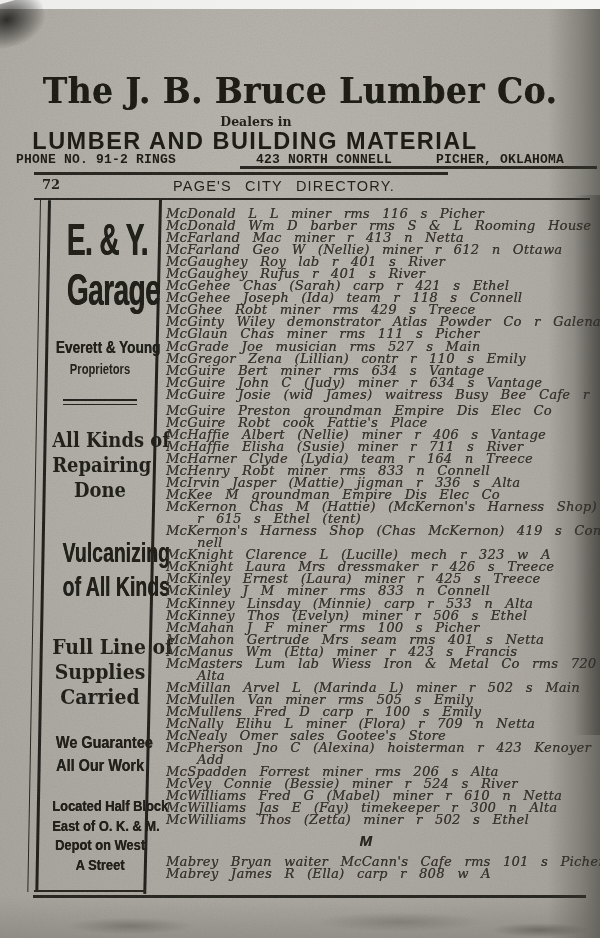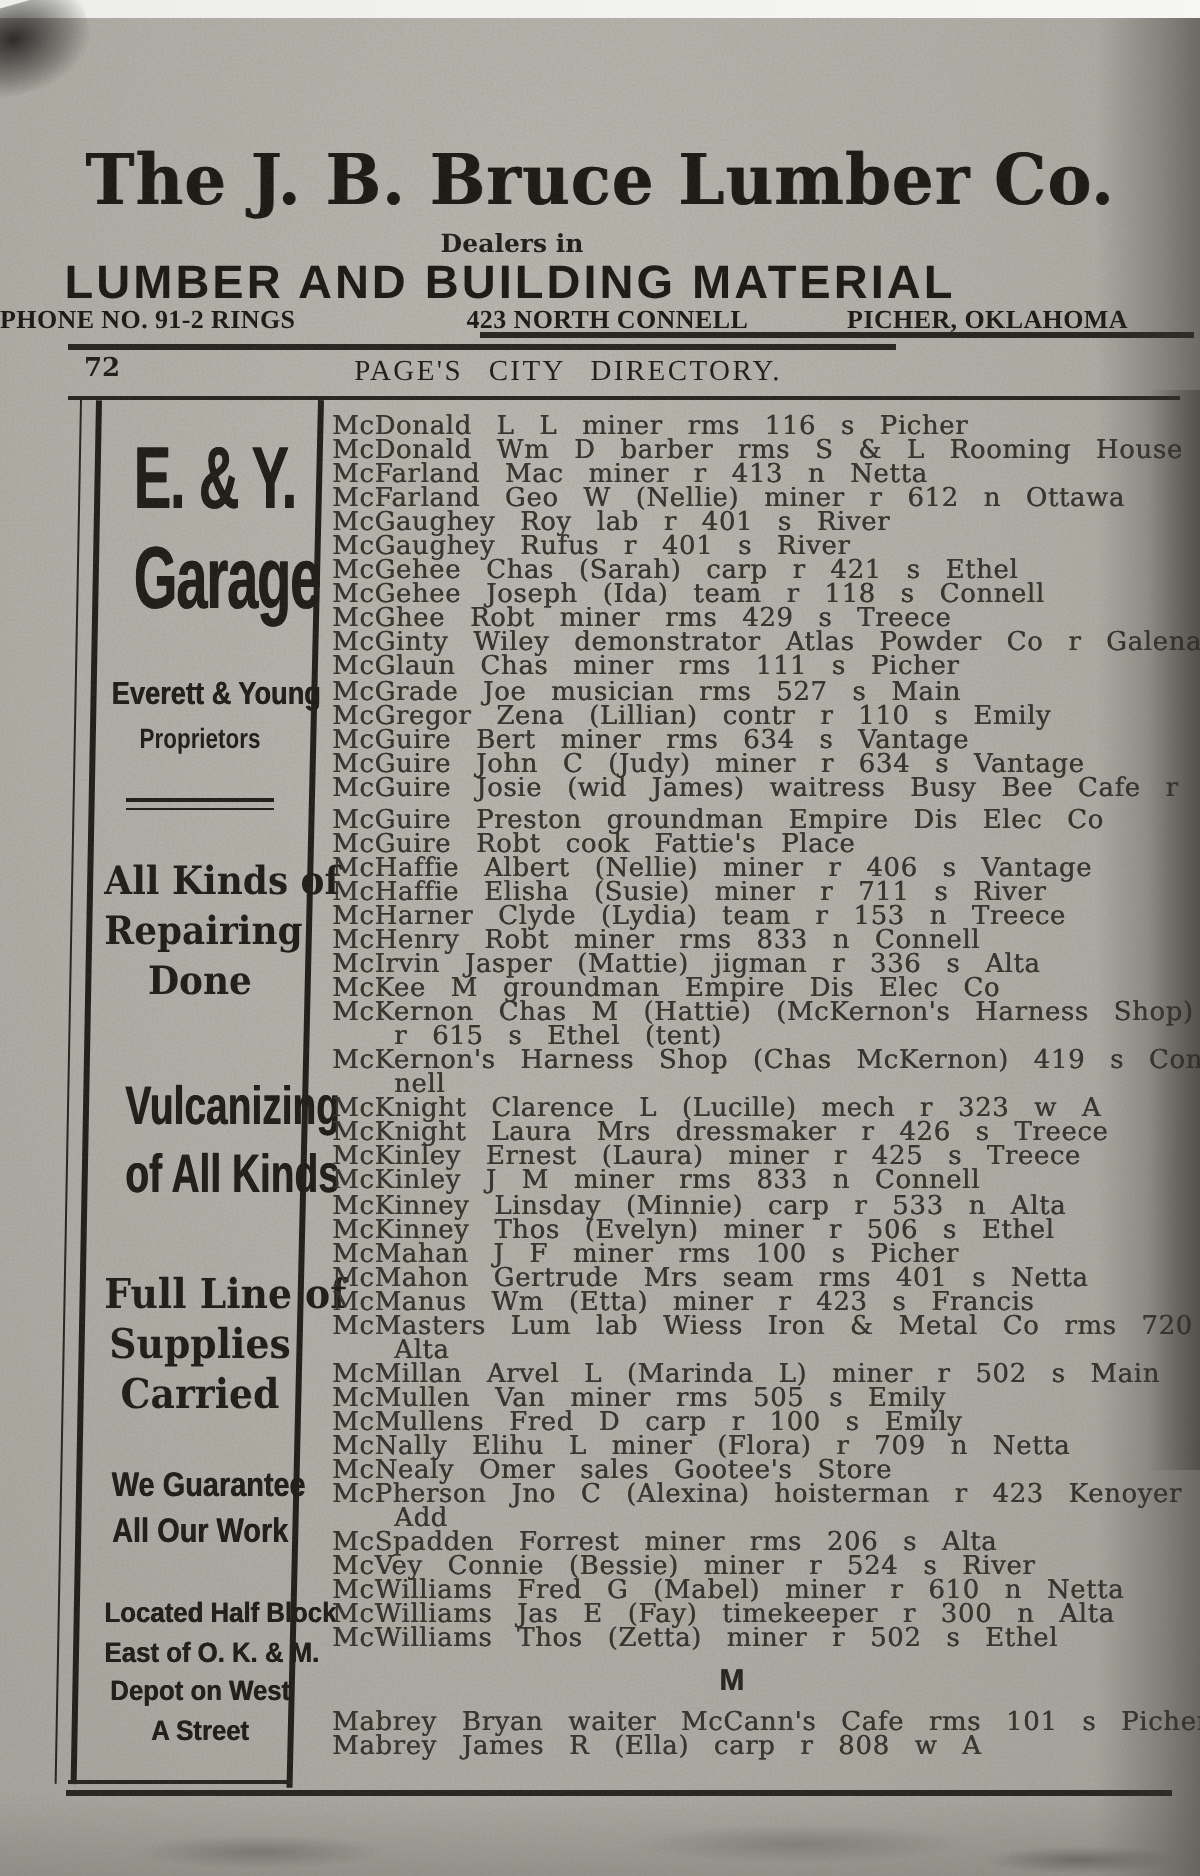--- a/index.html
+++ b/index.html
@@ -29,41 +29,41 @@
   .grain-overlay{position:absolute;inset:0;z-index:50;pointer-events:none;}
 
   
   .company{position:absolute;top:70px;left:0;width:600px;text-align:center;white-space:nowrap;
     font-family:"DejaVu Serif",serif;font-weight:bold;font-size:35px;color:#17150f;
     transform:scaleX(.94);letter-spacing:.5px;text-shadow:.4px 0 0 rgba(23,21,15,.8);}
   .dealers{position:absolute;top:114px;left:0;width:512px;text-align:center;
     font-family:"DejaVu Serif",serif;font-weight:bold;font-size:12.5px;color:#1c1a15;}
   .material{position:absolute;top:128px;left:0;width:510px;text-align:center;white-space:nowrap;
     font-family:"Liberation Sans",sans-serif;font-weight:bold;font-size:23.5px;letter-spacing:1.5px;color:#17150f;}
-  .contact-row{position:absolute;top:152px;left:0;width:600px;box-sizing:border-box;padding:0 36px 0 0;
+  .contact-row{position:absolute;top:152px;left:0;width:600px;box-sizing:border-box;padding:0 36px 0 16px;
     display:flex;justify-content:space-between;align-items:baseline;
-    font-family:Liberation Serif, serif;font-weight:bold;font-size:13px;letter-spacing:.2px;color:#17150f;white-space:nowrap;}
+    font-family:Liberation Mono, monospace;font-weight:bold;font-size:13px;letter-spacing:.2px;color:#17150f;white-space:nowrap;}
   .contact-row .mid{position:relative;left:18px;}
 
   
   .rule{position:absolute;background:#23211c;}
   .rule-a{top:166px;left:240px;width:357px;height:2.5px;}
   .rule-b{top:172px;left:34px;width:414px;height:2.5px;}
   .rule-c{top:198px;left:34px;width:556px;height:2px;}
   .rule-bottom{top:895px;left:33px;width:553px;height:2.5px;}
   .sidebar-bottom{top:890px;left:34px;width:112px;height:2px;}
   .v-left{position:absolute;left:40px;top:200px;height:692px;width:7px;
     border-left:1.5px solid #23211c;border-right:3px solid #1d1b17;
     transform:rotate(1.05deg);transform-origin:top left;}
   .v-divider{position:absolute;left:159px;top:200px;height:694px;width:2.5px;background:#1d1b17;
     transform:rotate(1.3deg);transform-origin:top left;}
 
   .page-num{position:absolute;top:177px;left:42px;font-family:"DejaVu Serif",serif;font-weight:bold;font-size:13px;color:#1c1a15;}
   .dir-title{position:absolute;top:178px;left:0;width:568px;text-align:center;
-    font-family:Liberation Serif, serif;font-size:14.5px;letter-spacing:1.2px;word-spacing:8px;color:#1c1a15;}
+    font-family:Liberation Sans, sans-serif;font-size:14.5px;letter-spacing:1.2px;word-spacing:8px;color:#1c1a15;}
 
   
   .sidebar{position:absolute;left:48px;top:203px;width:104px;height:690px;color:#1b1914;z-index:10;}
   .sb{position:absolute;left:0;width:104px;text-align:center;white-space:nowrap;}
   .garage-name{font-family:"Liberation Sans",sans-serif;font-weight:bold;font-size:44px;line-height:46px;
     transform:scaleX(.64);letter-spacing:-1px;text-shadow:.5px 0 0 #1b1914;}
   .gn1{top:14px;} .gn2{top:64px;}
   .owners{top:136px;font-family:"Liberation Sans",sans-serif;font-weight:bold;font-size:16px;transform:scaleX(.85);text-shadow:.3px 0 0 #1b1914;}
   .owners-sub{top:158px;font-family:"Liberation Sans",sans-serif;font-weight:bold;font-size:14px;transform:scaleX(.8);}
   .sb-divider{position:absolute;top:196px;left:15px;width:74px;height:3px;
@@ -71,21 +71,21 @@
   .repairing{top:225px;font-family:"DejaVu Serif",serif;font-weight:bold;font-size:19.5px;line-height:25px;transform:scaleX(.92);}
   .vulcanizing{top:333px;font-family:"Liberation Sans",sans-serif;font-weight:bold;font-size:27px;line-height:34px;transform:scaleX(.72);text-shadow:.4px 0 0 #1b1914;}
   .supplies{top:432px;font-family:"DejaVu Serif",serif;font-weight:bold;font-size:20.5px;line-height:25px;transform:scaleX(.92);}
   .guarantee{top:528px;font-family:"Liberation Sans",sans-serif;font-weight:bold;font-size:17px;line-height:23px;transform:scaleX(.85);text-shadow:.3px 0 0 #1b1914;}
   .location{top:594px;font-family:"Liberation Sans",sans-serif;font-weight:bold;font-size:14px;line-height:19.5px;transform:scaleX(.92);text-shadow:.3px 0 0 #1b1914;}
 
   
   .listing-col{position:absolute;left:166px;top:202px;width:430px;padding-top:6px;z-index:10;
     font-family:"DejaVu Serif",serif;font-size:13px;color:#34302a;
     letter-spacing:.3px;word-spacing:8px;
-    text-shadow:.25px 0 0 rgba(46,42,36,.85);}
+    text-shadow:.25px 0 0 rgba(46,42,36,.85);font-style:italic;}
   .line{line-height:12.05px;white-space:nowrap;}
   .line.wrap{padding-left:31px;}
   .line.gapped{margin-top:4px;}
   .m-head{width:400px;text-align:center;margin-top:7px;
     font-family:"Liberation Sans",sans-serif;font-weight:bold;font-size:15px;line-height:15px;color:#24211c;}
   .section-lines{margin-top:8px;}
 </style>
 </head>
 <body>
 
@@ -180,21 +180,21 @@
 
 
         <div class="line gapped">McGuire Preston groundman Empire Dis Elec Co</div>
 
         <div class="line">McGuire Robt cook Fattie's Place</div>
 
         <div class="line">McHaffie Albert (Nellie) miner r 406 s Vantage</div>
 
         <div class="line">McHaffie Elisha (Susie) miner r 711 s River</div>
 
-        <div class="line">McHarner Clyde (Lydia) team r 153 n Treece</div>
+        <div class="line">McHarner Clyde (Lydia) team r 164 n Treece</div>
 
         <div class="line">McHenry Robt miner rms 833 n Connell</div>
 
         <div class="line">McIrvin Jasper (Mattie) jigman r 336 s Alta</div>
 
         <div class="line">McKee M groundman Empire Dis Elec Co</div>
 
         <div class="line">McKernon Chas M (Hattie) (McKernon's Harness Shop)</div>
 
         <div class="line wrap">r 615 s Ethel (tent)</div>

